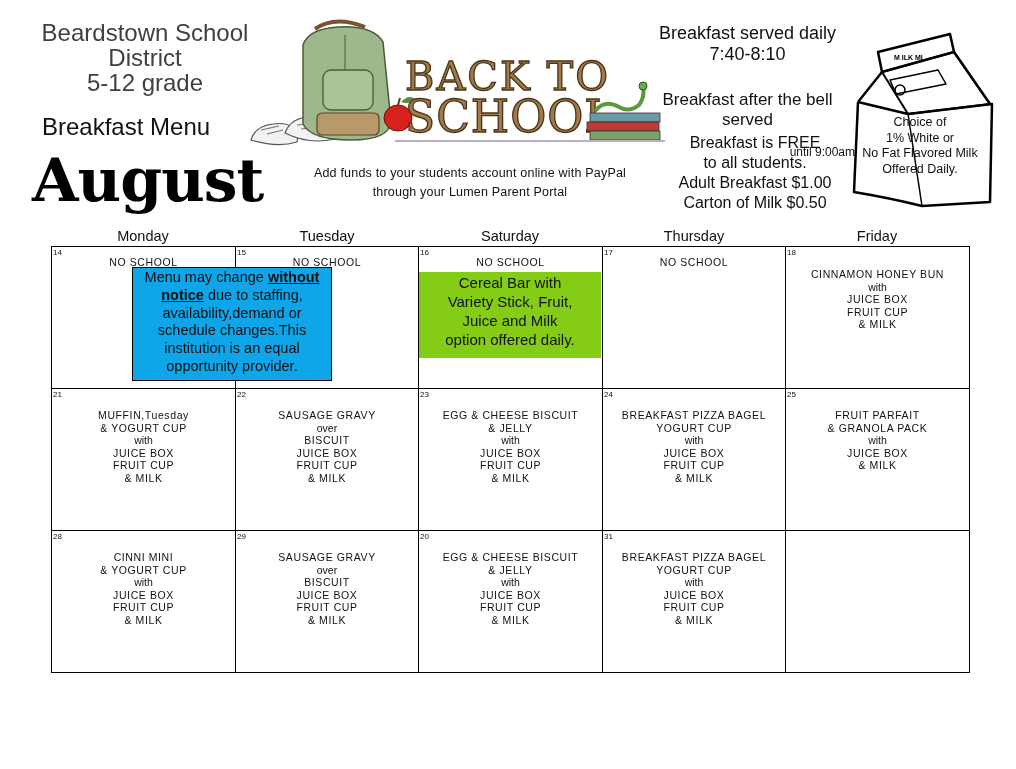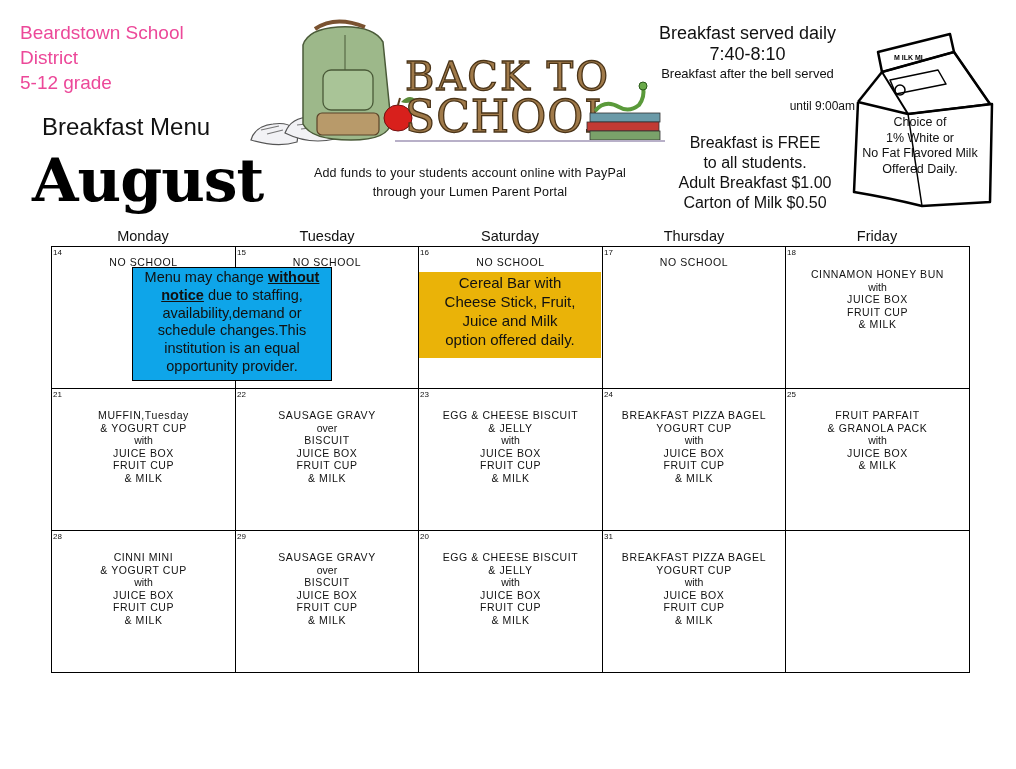--- a/index.html
+++ b/index.html
@@ -2,52 +2,52 @@
 <html><head>
 <meta charset="utf-8">
 <style>
   * { box-sizing: border-box; margin: 0; padding: 0; }
   html, body { width: 1016px; height: 769px; background: #ffffff; overflow: hidden; }
   body { position: relative; font-family: "Liberation Sans", sans-serif; color: #111; }
 
   .abs { position: absolute; }
 
   
-  .district { left: 20px; top: 20px; width: 250px; text-align: left; color: #ec4899; font-size: 19px; line-height: 25px; }
+  .district { left: 20px; top: 20px; width: 250px; text-align: center; color: #404040; font-size: 24px; line-height: 25px; }
   .menu-title { left: 42px; top: 113px; font-size: 24px; color: #111; }
   .month-title { left: 32px; top: 142px; font-family: "DejaVu Serif", "Liberation Serif", serif; font-weight: bold; font-size: 60px; letter-spacing: -1px; color: #000; line-height: 76px; }
 
   
   .clipart { left: 245px; top: 15px; width: 420px; height: 145px; }
   .paypal { left: 300px; top: 164px; width: 340px; text-align: center; font-size: 12.5px; line-height: 19px; letter-spacing: 0.2px; }
 
   
   .served { left: 640px; top: 22px; width: 215px; text-align: center; }
   .served .l1 { font-size: 18px; line-height: 22px; }
   .served .l2 { font-size: 18px; line-height: 20px; }
-  .served .l3 { font-size: 13px; line-height: 20px; }
+  .served .l3 { font-size: 17px; line-height: 20px; margin-top: 26px; }
   .served .l4 { font-size: 12px; line-height: 20px; margin-top: 12px; text-align: right; }
   .free { left: 660px; top: 133px; width: 190px; text-align: center; font-size: 16px; line-height: 20px; }
 
   
   .carton { left: 850px; top: 22px; width: 150px; height: 190px; }
   .carton-text { left: 850px; top: 115px; width: 140px; text-align: center; font-size: 12.5px; line-height: 15.5px; }
 
   
   .day-header { top: 228px; width: 184px; text-align: center; font-size: 14.5px; }
   .grid { left: 51px; top: 246px; width: 919px; height: 427px; border: 1.5px solid #000; }
   .cell { position: absolute; border-right: 1.2px solid #000; border-bottom: 1.2px solid #000; }
   .cell .num { position: absolute; left: 1px; top: 1px; font-size: 8px; font-family: "Liberation Sans", sans-serif; }
   .cell .lines { position: absolute; left: 0; right: 0; text-align: center; font-size: 10.5px; line-height: 12.5px; letter-spacing: 0.6px; }
   .cell .lines span { display: block; }
   .cell .lines .with { letter-spacing: 0; }
 
   .notice-box { left: 132px; top: 267px; width: 200px; height: 114px; border: 1.3px solid #000; background: #0ea5e9; text-align: center; font-size: 14.5px; line-height: 17.8px; padding-top: 1px; }
   .notice-box b { text-decoration: underline; }
-  .cereal-box { left: 419px; top: 272px; width: 182px; height: 86px; background: #eab308; text-align: center; font-size: 15px; line-height: 19px; padding-top: 1px; }
+  .cereal-box { left: 419px; top: 272px; width: 182px; height: 86px; background: #84cc16; text-align: center; font-size: 15px; line-height: 19px; padding-top: 1px; }
 </style>
 </head>
 <body>
 
 <div class="abs district">
   <div>Beardstown School</div>
   <div>District</div>
   <div>5-12 grade</div>
 </div>
 <div class="abs menu-title">Breakfast Menu</div>
@@ -277,16 +277,16 @@
   <div class="cell" style="left:734px;top:284px;width:183px;height:141px;border-right:none;border-bottom:none;"></div>
 </div>
 
 <div class="abs notice-box">
   <span>Menu may change </span><b>without</b><br>
   <b>notice</b><span> due to staffing, availability,demand or schedule changes.This institution is an equal opportunity provider.</span>
 </div>
 
 <div class="abs cereal-box">
   <div>Cereal Bar with</div>
-  <div>Cheese Stick, Fruit,</div>
+  <div>Variety Stick, Fruit,</div>
   <div>Juice and Milk</div>
   <div>option offered daily.</div>
 </div>
 
 </body></html>

